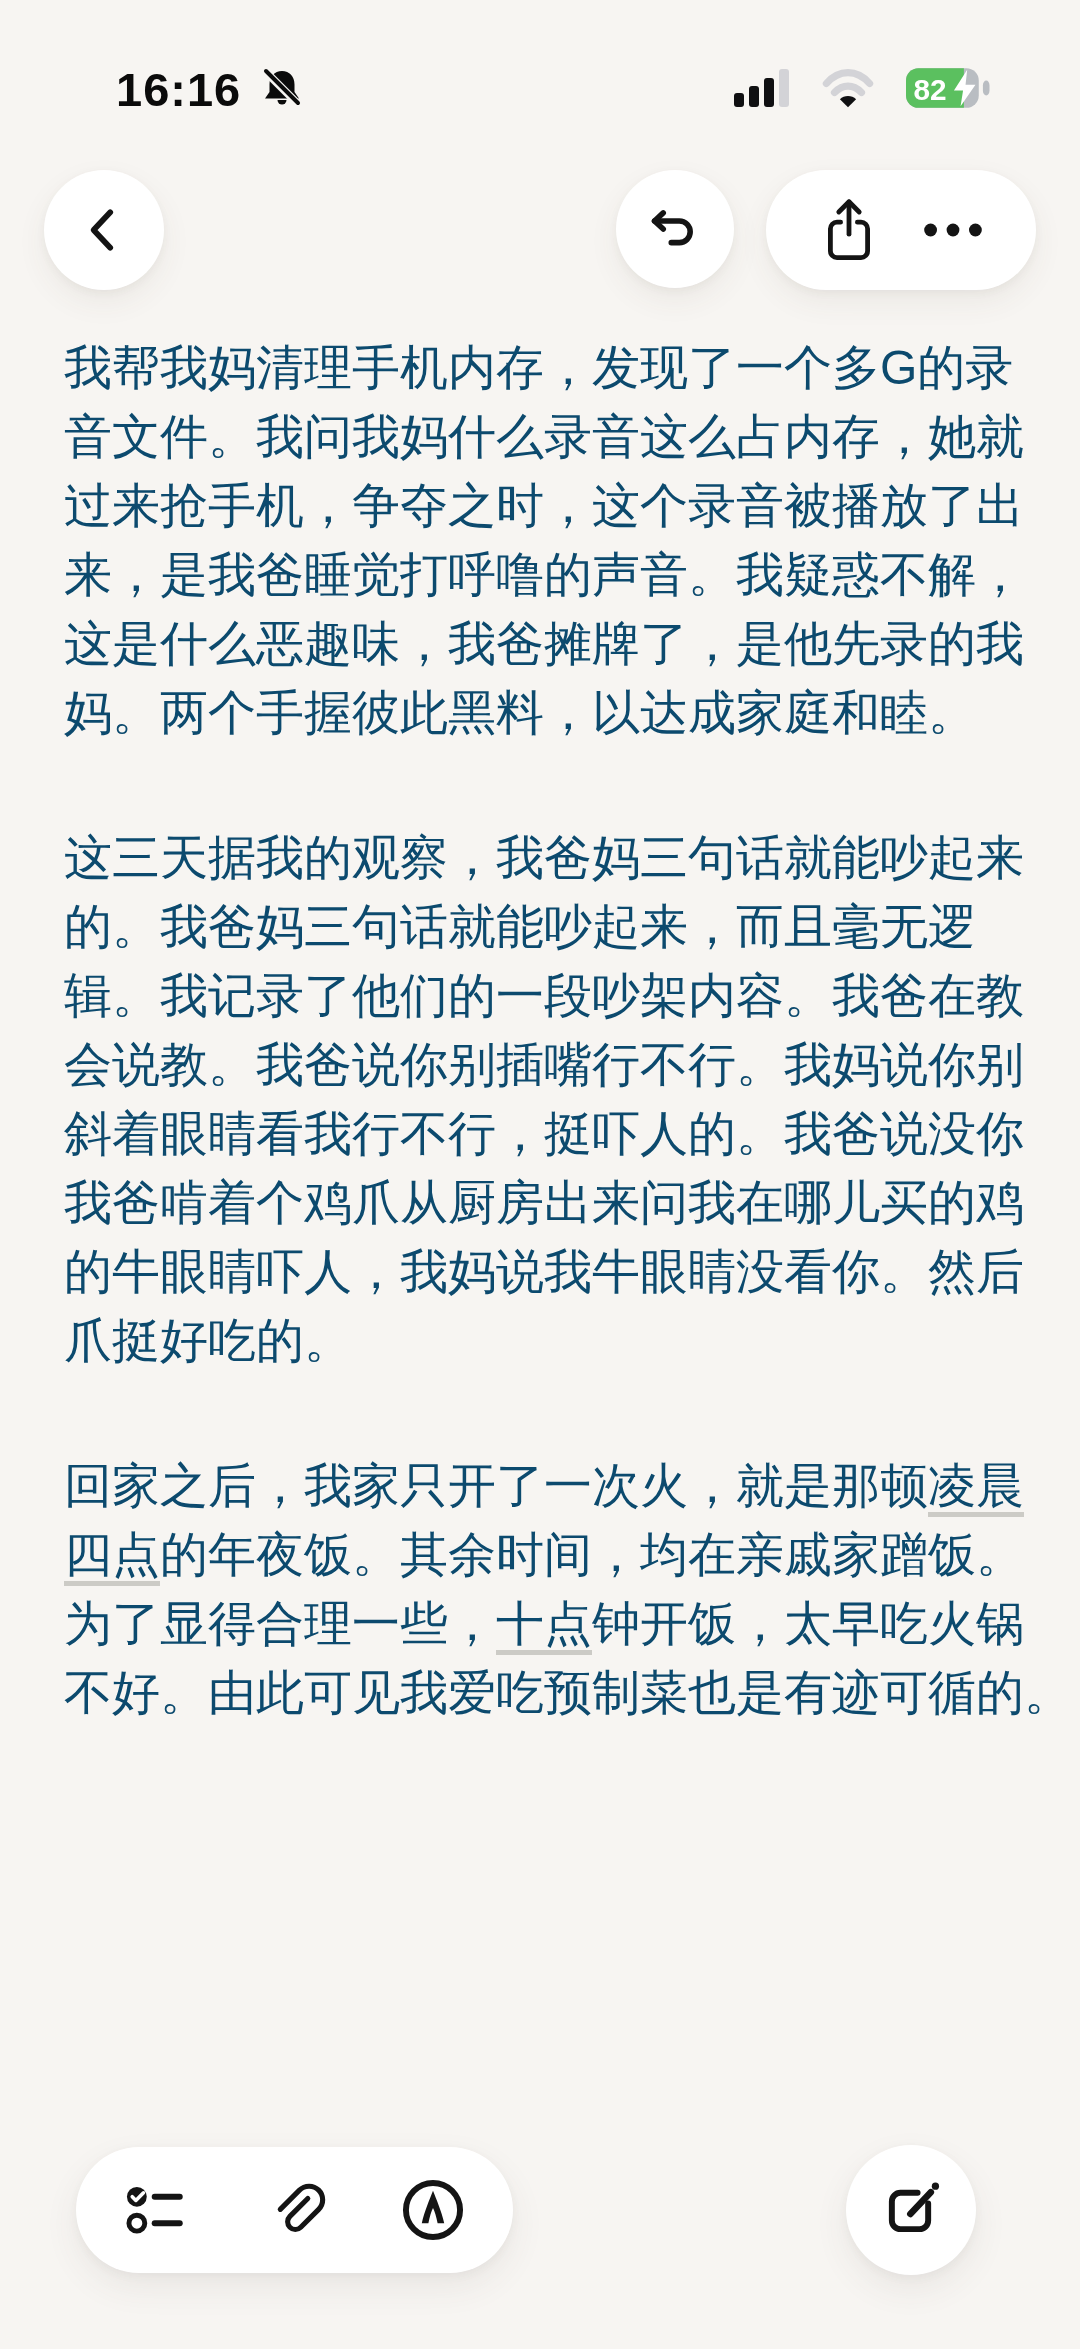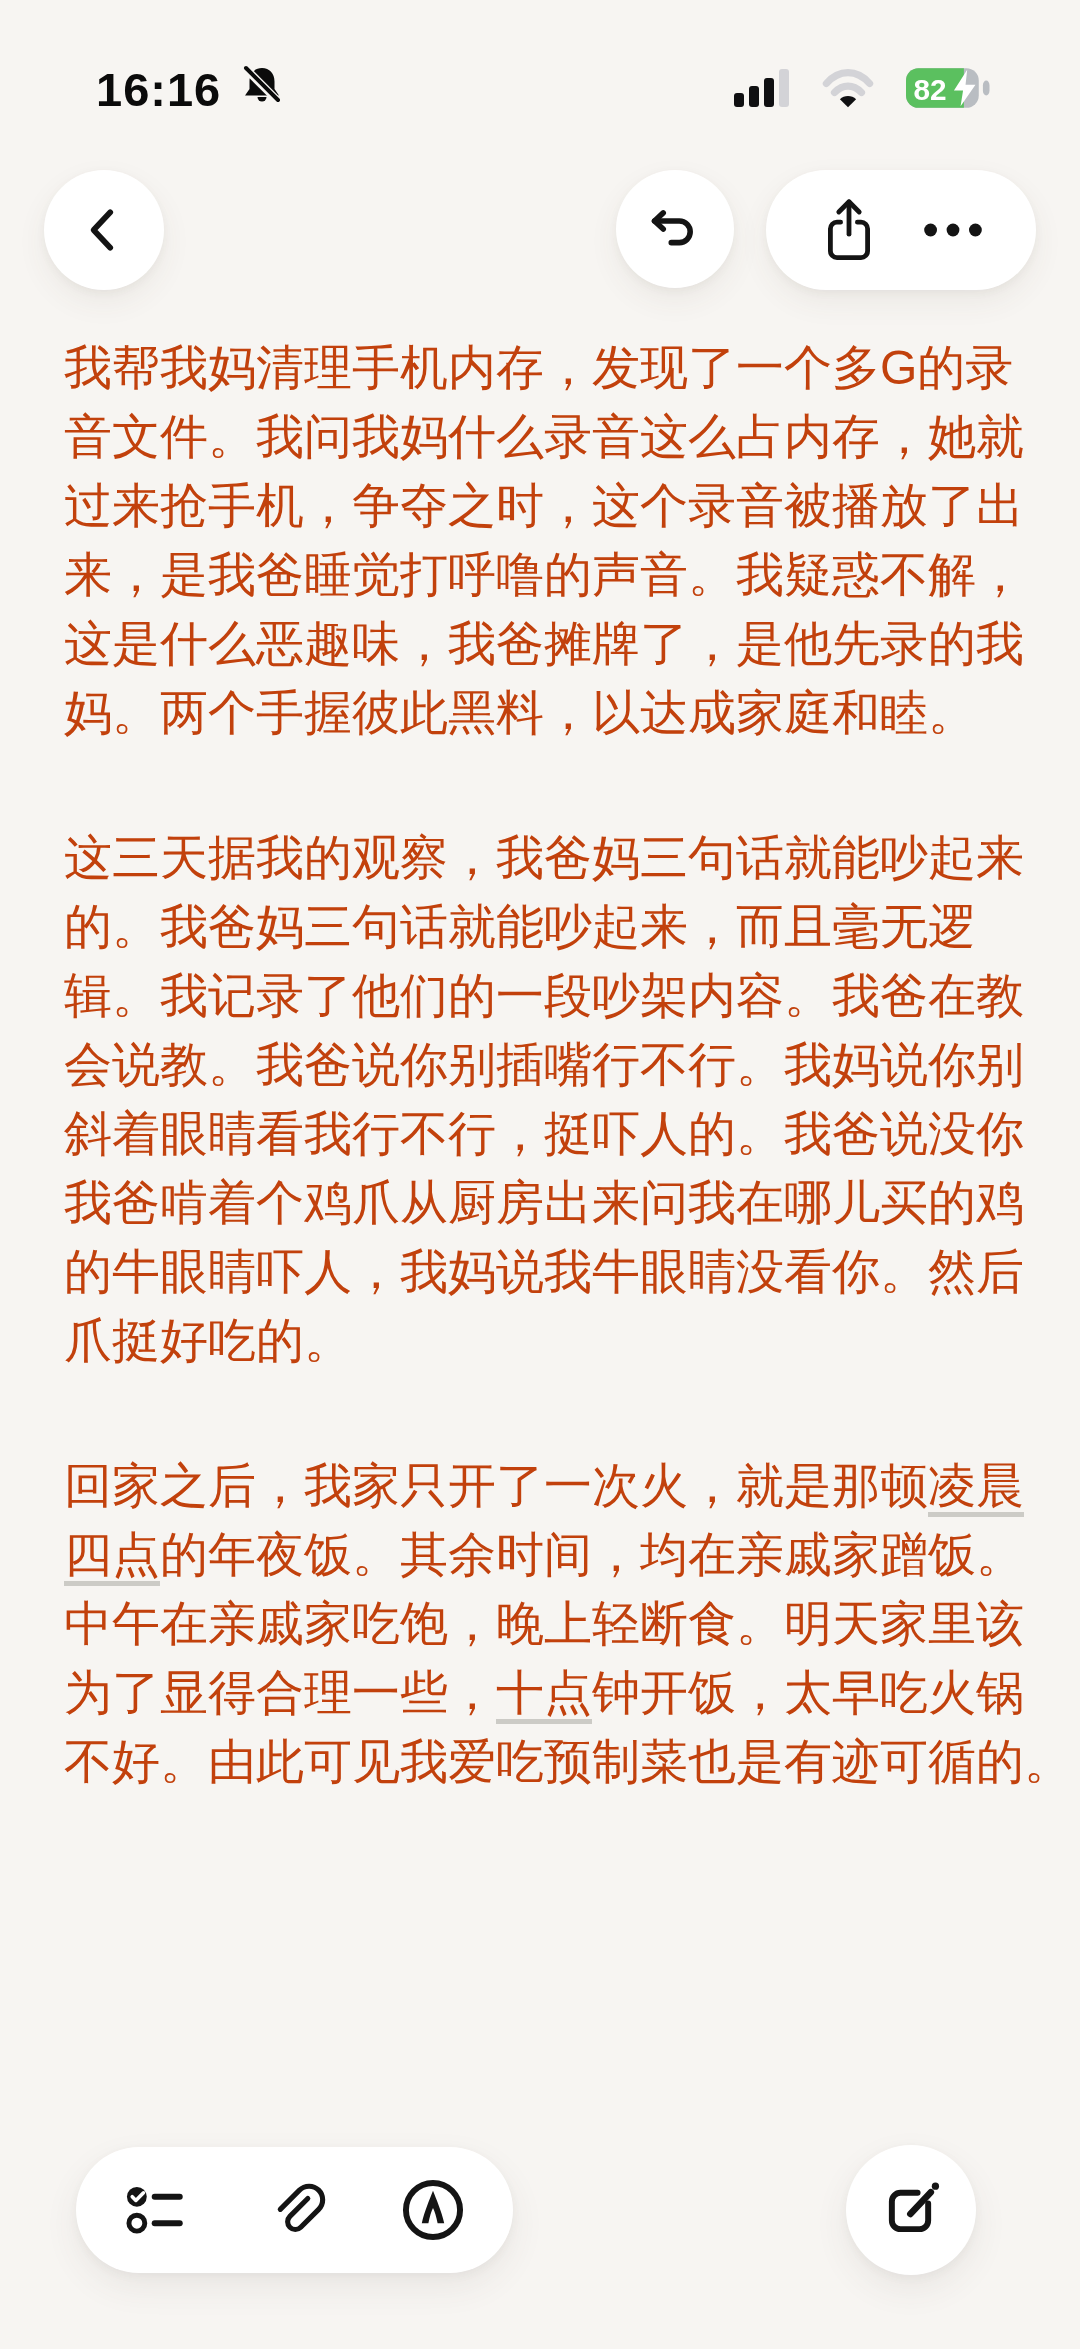--- a/index.html
+++ b/index.html
@@ -4,37 +4,37 @@
 <style>
   html,body{margin:0;padding:0;}
   body{
     width:1080px;height:2349px;position:relative;overflow:hidden;
     background:#F7F5F2;
     font-family:"Liberation Sans","DejaVu Sans",sans-serif;
     -webkit-font-smoothing:antialiased;
   }
   
   .status-bar{position:absolute;top:0;left:0;width:1080px;height:130px;}
-  .sb-left{position:absolute;left:96px;top:62px;display:flex;gap:16px;}
+  .sb-left{position:absolute;left:116px;top:62px;display:flex;align-items:center;gap:16px;}
   .sb-time{font-size:47px;font-weight:700;color:#0B0B0B;letter-spacing:1px;}
   .sb-right{position:absolute;right:88px;top:62px;display:flex;align-items:center;gap:31px;height:52px;}
   
   .nav-btn{
     position:absolute;top:170px;background:#FFFFFF;border-radius:60px;
     display:flex;align-items:center;justify-content:center;
     box-shadow:0 12px 30px rgba(80,70,60,.07),0 3px 8px rgba(80,70,60,.05);
   }
   .btn-back{left:44px;width:120px;height:120px;border-radius:50%;}
   .btn-undo{left:616px;width:118px;height:118px;border-radius:50%;}
   .pill-actions{left:766px;width:270px;height:120px;justify-content:space-between;padding:0 40px;box-sizing:border-box;}
   .pill-hit{display:flex;align-items:center;justify-content:center;width:86px;height:120px;}
   
   .note-content{
     position:absolute;left:64px;top:333px;width:962px;
-    color:#c2410c;font-size:48px;line-height:69px;
+    color:#0c4a6e;font-size:48px;line-height:69px;
   }
   .para{margin:0 0 76px 0;}
   .line{white-space:nowrap;}
   .spellmark{
     text-decoration:underline;
     text-decoration-color:#CCCBC6;
     text-decoration-thickness:5px;
     text-underline-offset:10px;
   }
   
@@ -148,21 +148,20 @@
       <div class="line">辑。我记录了他们的一段吵架内容。我爸在教</div>
       <div class="line">会说教。我爸说你别插嘴行不行。我妈说你别</div>
       <div class="line">斜着眼睛看我行不行，挺吓人的。我爸说没你</div>
       <div class="line">我爸啃着个鸡爪从厨房出来问我在哪儿买的鸡</div>
       <div class="line">的牛眼睛吓人，我妈说我牛眼睛没看你。然后</div>
       <div class="line">爪挺好吃的。</div>
     </div>
     <div class="para">
       <div class="line">回家之后，我家只开了一次火，就是那顿<span class="spellmark">凌晨</span></div>
       <div class="line"><span class="spellmark">四点</span>的年夜饭。其余时间，均在亲戚家蹭饭。</div>
-      <div class="line">中午在亲戚家吃饱，晚上轻断食。明天家里该</div>
       <div class="line">为了显得合理一些，<span class="spellmark">十点</span>钟开饭，太早吃火锅</div>
       <div class="line">不好。由此可见我爱吃预制菜也是有迹可循的。</div>
     </div>
   </div>
 
 <div class="toolbar-pill">
   <div class="tool-btn">
     <span>
       <svg width="66" height="66" viewBox="0 0 100 100">
         <circle cx="21" cy="30" r="15" fill="#141414"></circle>

